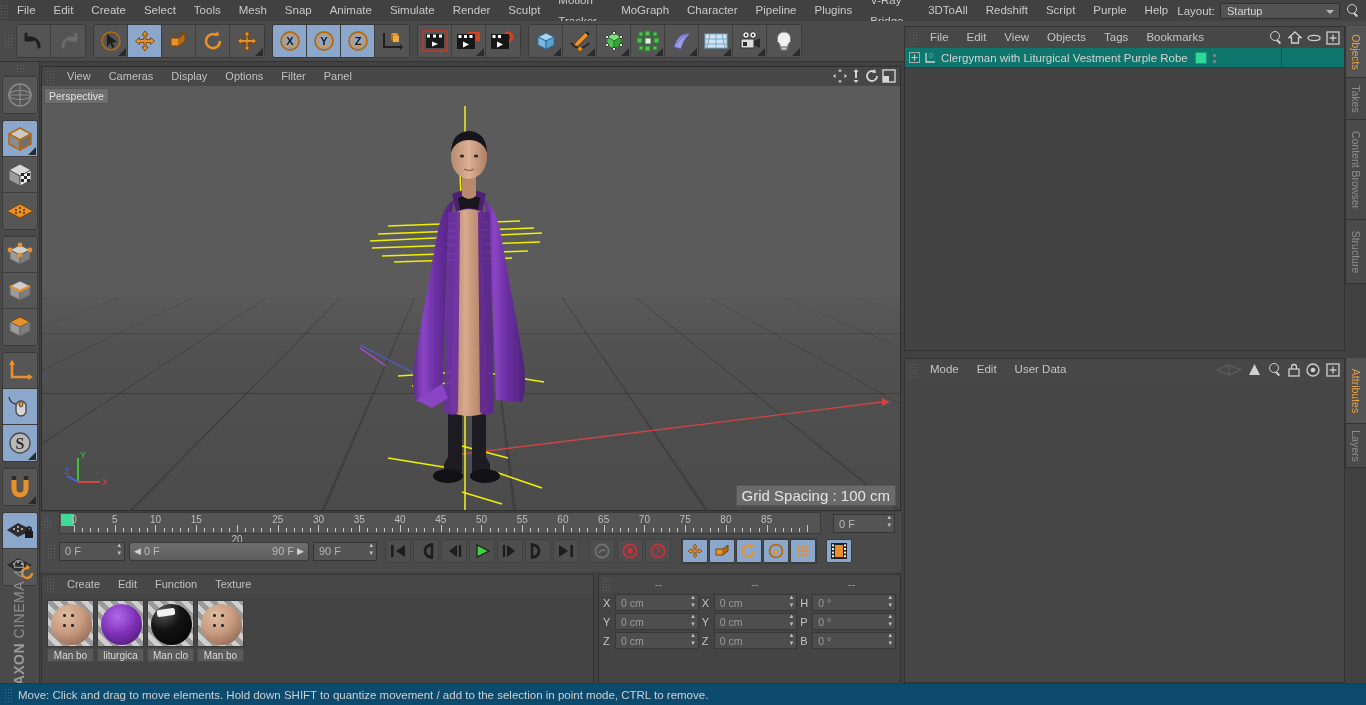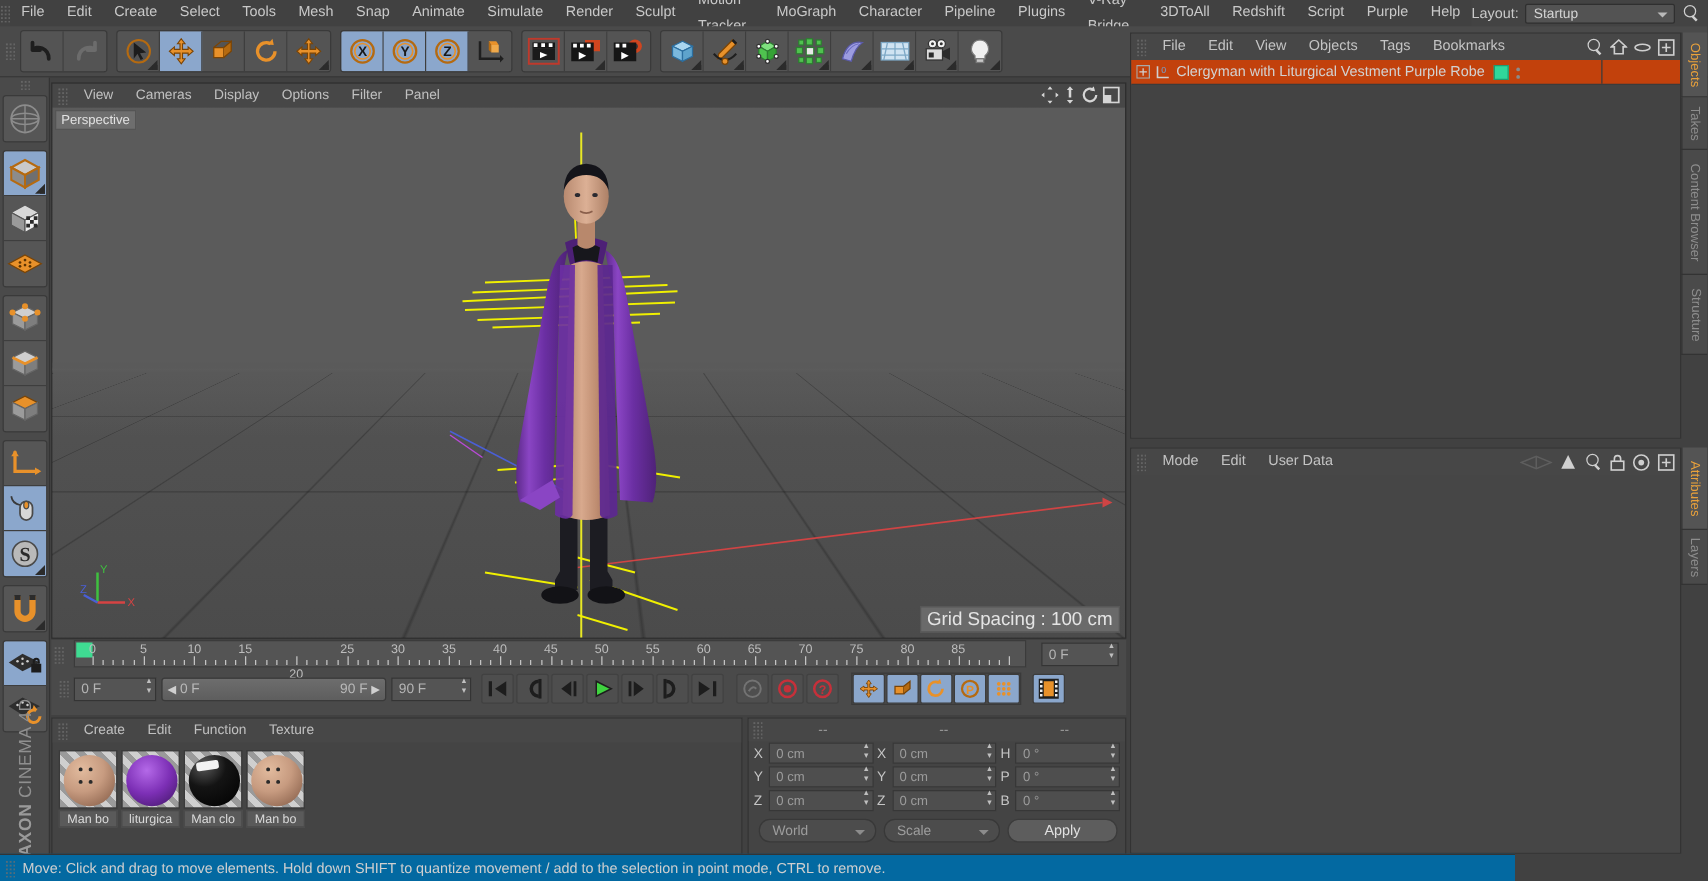--- a/index.html
+++ b/index.html
@@ -233,21 +233,21 @@
   
   #objwrap {
     position:absolute; left:904px; top:26px; width:441px; height:325px;
     background:#4a4a4a; border:1px solid #333;
   }
   #objmenu{ display:flex; align-items:center; height:21px; background:#474747; position:relative;}
   #objmenu .mi{ padding:0 9px; font-size:11.5px; line-height:21px; color:#c4c4c4;}
   #objicons{ position:absolute; right:4px; top:3px; display:flex; gap:5px; align-items:center;}
   #objbody{ background:#434343; height:calc(100% - 21px); position:relative;}
   #objrow{
-    display:flex; align-items:center; height:20px; background:#c2410c;
+    display:flex; align-items:center; height:20px; background:#0f766e;
     border-bottom:1px solid #3b3b3b; padding-left:4px; position:relative;
   }
   #objname{ font-size:11.5px; color:#d2d2d2; margin-left:4px;}
   #objdots{ position:absolute; left:290px; top:0; height:20px; display:flex; align-items:center; gap:6px;}
   .greensq{ width:12px;height:12px;background:#2fd79a; border:1px solid #1f9a6f;}
   .dotcol{ display:flex;flex-direction:column; gap:3px;}
   .dotcol i{ width:3px;height:3px;background:#8b8b8b;border-radius:50%;display:block;}
   #objcolsep{ position:absolute; left:376px; top:0; bottom:0; width:1px; background:#3b3b3b;}
 
   #attrwrap {
@@ -264,22 +264,22 @@
   .vtab{
     width:21px; background:#4a4a4a; border-left:1px solid #333; border-bottom:1px solid #333;
     display:flex; align-items:center; justify-content:center;
     color:#8d8d8d; font-size:10.5px;
   }
   .vtab span{ transform:rotate(90deg); white-space:nowrap; }
   .vtab.sel{ color:#e9a13b; background:#545454;}
 
   
   #status {
-    position:absolute; left:0; bottom:0; width:1212px; height:22px;
-    background:#0369a1; border-top:1px solid #343434;
+    position:absolute; left:0; bottom:0; width:1366px; height:22px;
+    background:#0c4a6e; border-top:1px solid #343434;
     display:flex; align-items:center; gap:6px; padding-left:4px;
   }
   #statustext{ font-size:11.5px; color:#cfcfcf;}
 </style>
 </head>
 <body>
 
 <div id="app">
 
   <div id="topmenu">
@@ -1148,29 +1148,20 @@
           <span class="clbl">Z</span>
           <div class="cfield spin">
             <span>0 cm</span>
           </div>
           <span class="clbl">B</span>
           <div class="cfield spin">
             <span>0 °</span>
           </div>
         </div>
       </div>
-    <div id="crow4">
-      <div class="csel">
-        <span>World</span>
-      </div>
-      <div class="csel">
-        <span>Scale</span>
-      </div>
-      <div id="applybtn">Apply</div>
-    </div>
   </div>
 
   <div id="objwrap">
     <div id="objmenu">
       <div class="grip" style="margin:0 4px"></div>
       <div id="objmenu-items" style="display:flex">
           <div class="mi">File</div>
           <div class="mi">Edit</div>
           <div class="mi">View</div>
           <div class="mi">Objects</div>

